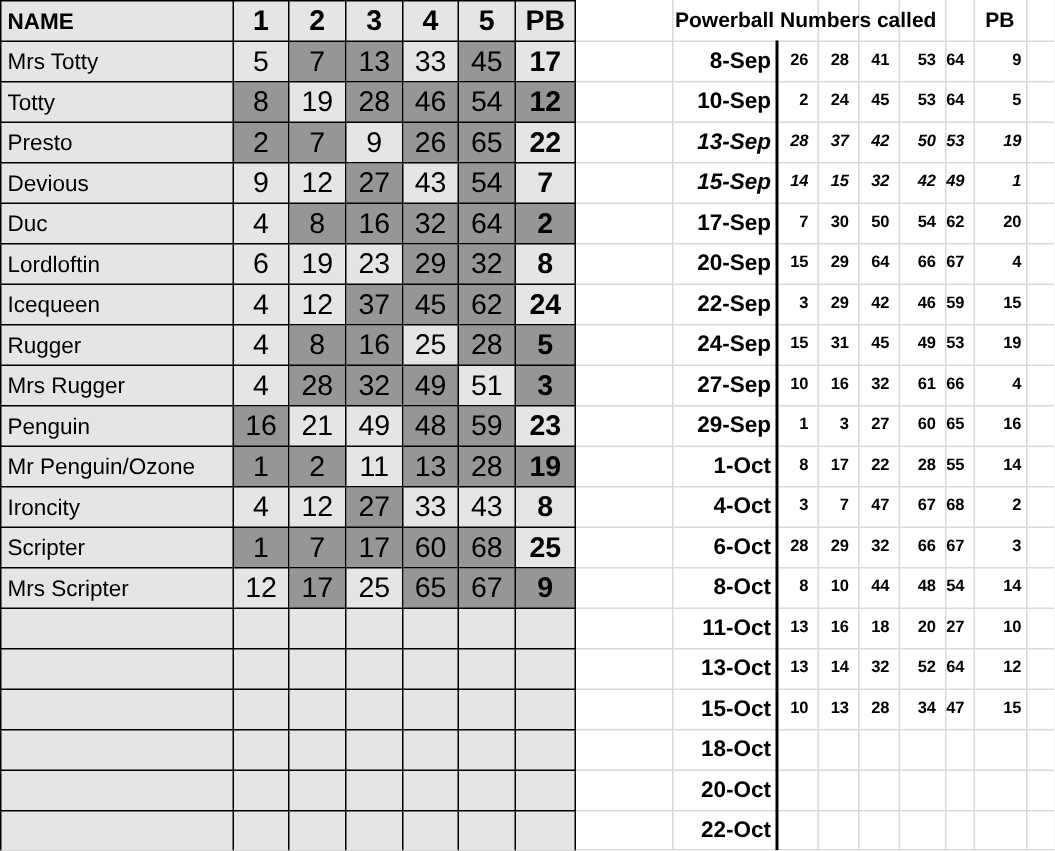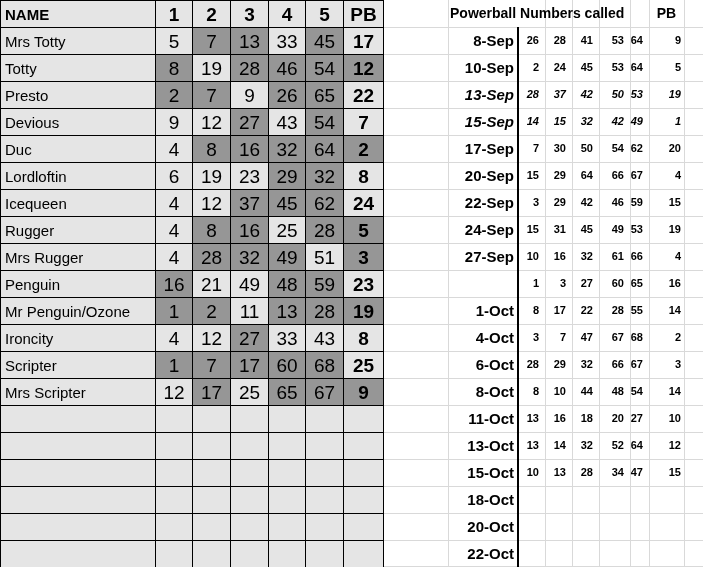--- a/index.html
+++ b/index.html
@@ -368,20 +368,21 @@
       <div class="prow" style="position: absolute; left: 0px; top: 243px; width: 703px; height: 27px;">
         <span class="datec">27-Sep</span>
         <span class="ncell n0">10</span>
         <span class="ncell n1">16</span>
         <span class="ncell n2">32</span>
         <span class="ncell n3">61</span>
         <span class="ncell n4">66</span>
         <span class="ncell npb">4</span>
       </div>
       <div class="prow" style="position: absolute; left: 0px; top: 270px; width: 703px; height: 27px;">
+        <span class="datec">29-Sep</span>
         <span class="ncell n0">1</span>
         <span class="ncell n1">3</span>
         <span class="ncell n2">27</span>
         <span class="ncell n3">60</span>
         <span class="ncell n4">65</span>
         <span class="ncell npb">16</span>
       </div>
       <div class="prow" style="position: absolute; left: 0px; top: 297px; width: 703px; height: 27px;">
         <span class="datec">1-Oct</span>
         <span class="ncell n0">8</span>

